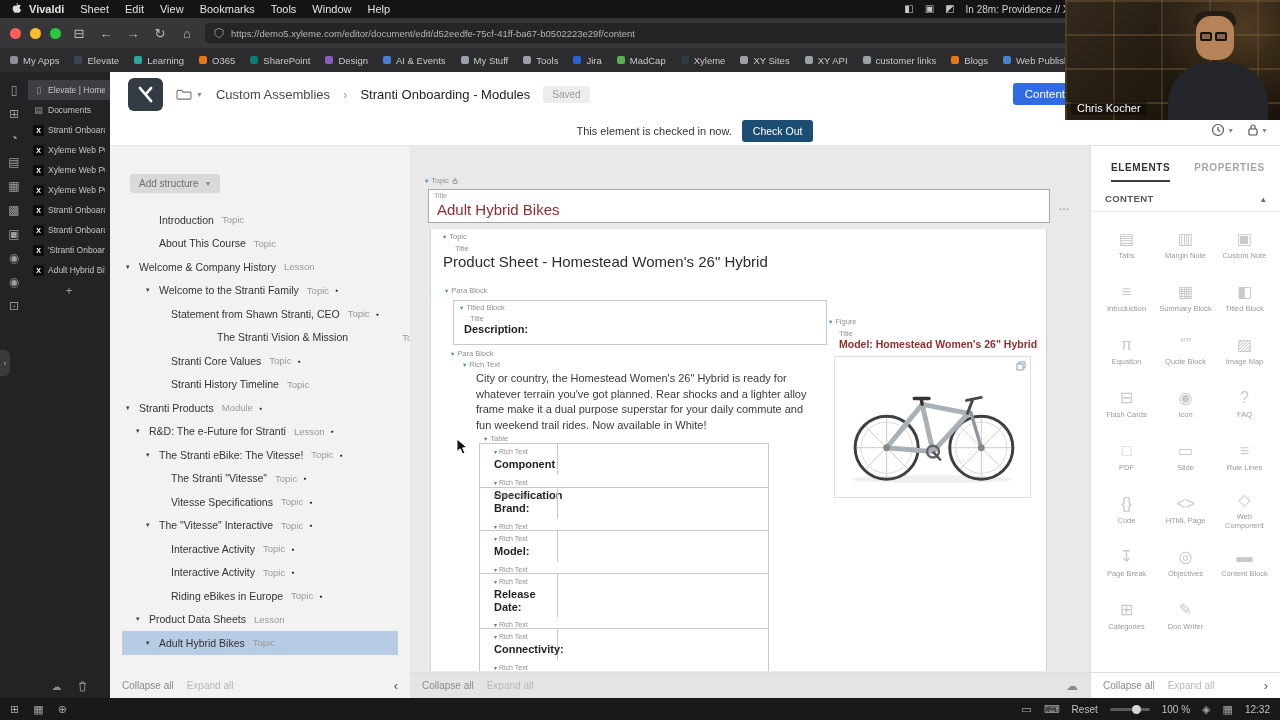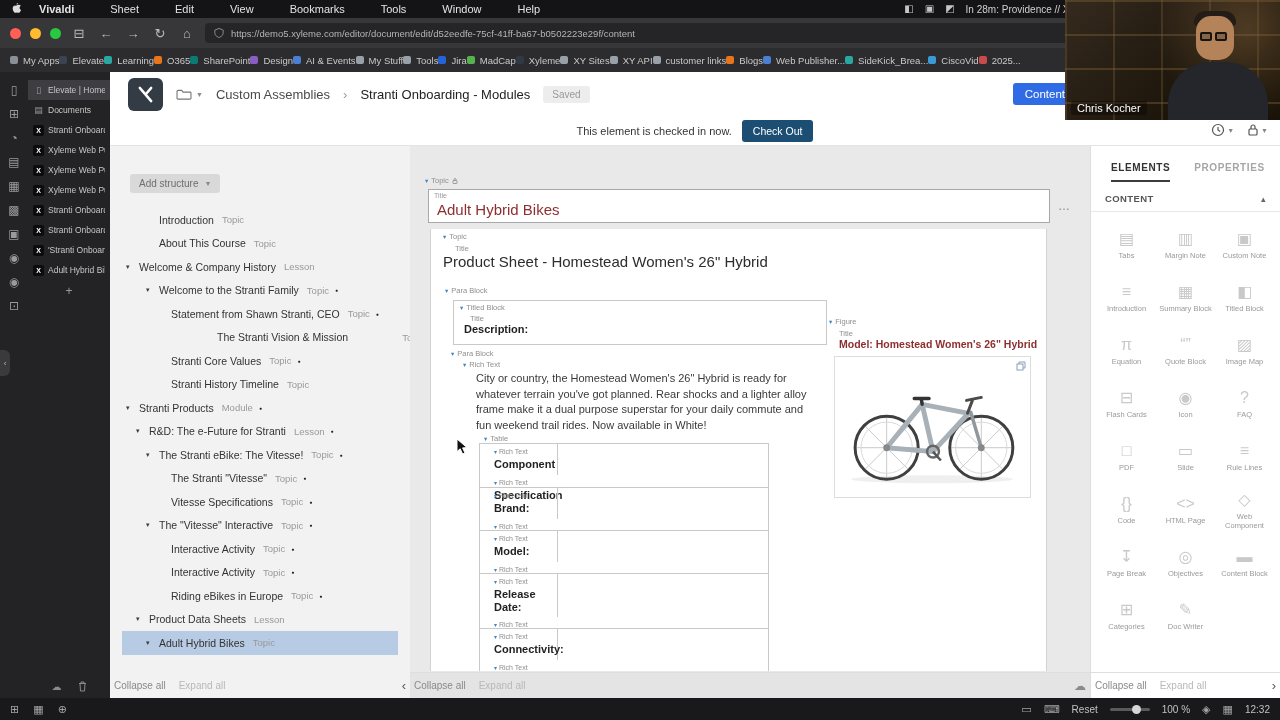--- a/index.html
+++ b/index.html
@@ -3,38 +3,38 @@
 <meta charset="utf-8">
 <style>
   *{margin:0;padding:0;box-sizing:border-box;font-family:"Liberation Sans","DejaVu Sans",sans-serif;}
   html,body{width:1280px;height:720px;overflow:hidden;background:#000;}
   .screen{position:relative;width:1280px;height:720px;background:#ececec;overflow:hidden;}
 
   
   .menubar{position:absolute;top:0;left:0;width:1280px;height:18px;background:#141416;display:flex;align-items:center;padding:0 10px;color:#e3e3e3;font-size:11px;z-index:5;}
   .menus{display:flex;align-items:center;}
   .menus span:first-of-type{font-weight:bold;}
-  .menu-item{padding:0 18px;white-space:nowrap;}
+  .menu-item{padding:0 8px;white-space:nowrap;}
   .mb-right{margin-left:auto;display:flex;align-items:center;gap:11px;color:#d0d0d0;font-size:10px;}
   .mb-ico{font-size:10px;color:#c6c6c6;line-height:1;}
   .battery{display:flex;align-items:center;gap:3px;}
   .batt-shape{width:16px;height:8px;border:1px solid #9a9a9a;border-radius:2px;position:relative;}
   .batt-shape i{position:absolute;left:1px;top:1px;bottom:1px;width:11px;background:#bdbdbd;}
   .batt-shape b{position:absolute;right:-3px;top:2px;width:2px;height:3px;background:#9a9a9a;}
 
   
   .chrome{position:absolute;top:18px;left:0;width:1280px;height:30px;background:#37373a;display:flex;align-items:center;padding:0 10px;gap:9px;z-index:4;}
   .tl{width:11px;height:11px;border-radius:50%;flex:0 0 auto;}
   .tl.r{background:#ff5f57}.tl.y{background:#febc2e}.tl.g{background:#28c840}
   .nav-ico{color:#b9b9b9;font-size:13px;width:18px;text-align:center;line-height:1;}
   .urlbar{flex:1;height:20px;background:#252528;border-radius:4px;display:flex;align-items:center;padding:0 9px;gap:7px;color:#b5b5b5;font-size:9.5px;overflow:hidden;white-space:nowrap;}
   .chrome-right{display:flex;gap:10px;color:#9a9a9a;font-size:11px;}
 
   
-  .bkbar{position:absolute;top:48px;left:0;width:1280px;height:24px;background:#2c2c2f;display:flex;align-items:center;padding:0 10px;overflow:hidden;z-index:3;}
+  .bkbar{position:absolute;top:48px;left:0;width:1280px;height:24px;background:#2c2c2f;display:flex;align-items:center;padding:0 10px;gap:15px;overflow:hidden;z-index:3;}
   .bk{display:flex;align-items:center;gap:5px;color:#c9c9c9;font-size:9.5px;white-space:nowrap;flex:0 0 auto;}
   .bk-dot{width:8px;height:8px;border-radius:2px;background:#8a8f98;flex:0 0 auto;}
 
   
   .app{position:absolute;top:72px;left:0;width:1280px;bottom:22px;}
   .rail{position:absolute;left:0;top:0;width:28px;bottom:0;background:#232326;display:flex;flex-direction:column;align-items:center;padding-top:12px;gap:12px;}
   .rail-ico{color:#9a9a9a;font-size:12px;line-height:1;}
   .workspace{position:absolute;left:28px;top:0;width:82px;bottom:0;background:#232326;padding-top:8px;}
   .ws-item{display:flex;align-items:center;gap:4px;padding:0 5px;height:20px;font-size:8.5px;color:#c7c7c7;}
   .ws-item.active{background:#3d3d42;}
@@ -75,21 +75,21 @@
   .tree-rows{position:absolute;left:0;right:0;top:62px;padding:0 12px;}
   .tree-row{display:flex;align-items:center;height:23.5px;font-size:10.5px;color:#333;}
   .tree-row.selected{background:#b7cbe4;}
   .caret{width:13px;font-size:7px;color:#3c3c3c;visibility:hidden;text-align:left;flex:0 0 auto;}
   .caret.show{visibility:visible;}
   .t-label{margin-right:8px;white-space:nowrap;}
   .t-type{color:#999;font-size:9.5px;margin-right:6px;white-space:nowrap;}
   .t-dot{font-size:5px;color:#222;visibility:hidden;}
   .t-dot.show{visibility:visible;}
 
-  .p-footer{position:absolute;bottom:0;left:0;right:0;height:26px;display:flex;align-items:center;padding:0 4px;gap:13px;font-size:10px;color:#8a8a8a;border-top:1px solid #dedede;}
+  .p-footer{position:absolute;bottom:0;left:0;right:0;height:26px;display:flex;align-items:center;padding:0 12px;gap:13px;font-size:10px;color:#8a8a8a;border-top:1px solid #dedede;}
   .p-footer .light{color:#b8b8b8;}
   .p-footer .chev{margin-left:auto;font-size:13px;color:#555;}
   .tree .p-footer{border-top:none;}
 
   
   .editor{position:absolute;left:300px;top:0;right:190px;bottom:0;background:#e9e9e9;}
   .ed-label{position:absolute;font-size:7.5px;color:#8f8f8f;display:flex;align-items:center;gap:3px;white-space:nowrap;line-height:1;}
   .ed-label .c{color:#3f88c5;font-size:6.5px;}
   .lab-topic1{left:15px;top:31px;}
   .title-box{position:absolute;left:18px;top:43px;width:622px;height:34px;background:#fff;border:1px solid #a8a8a8;}

